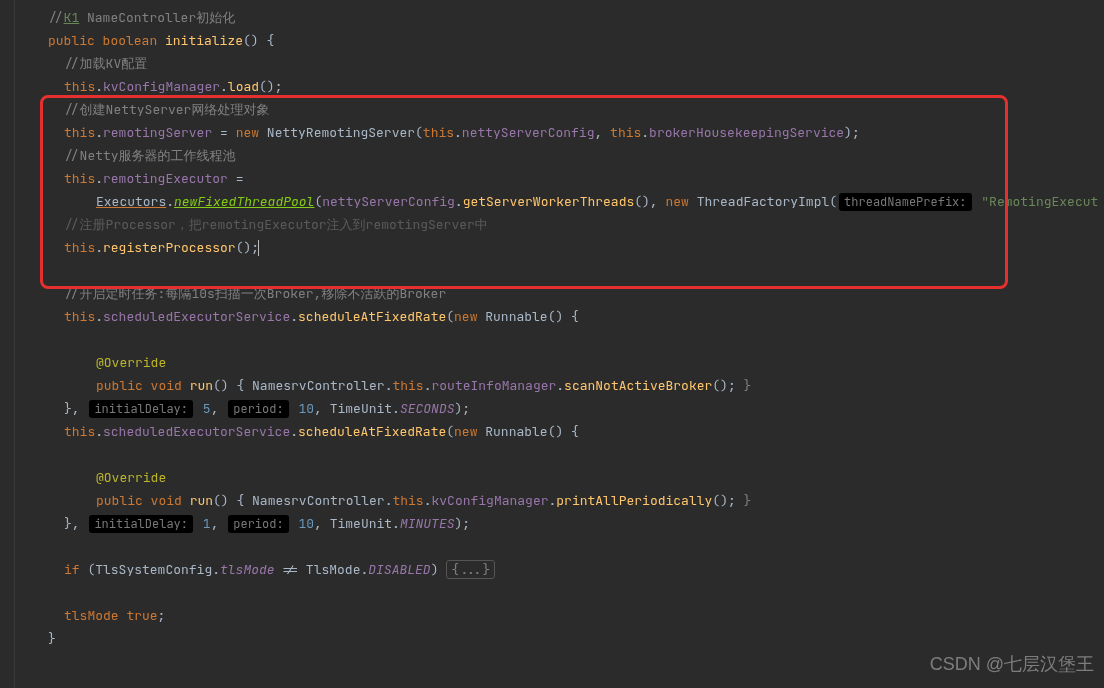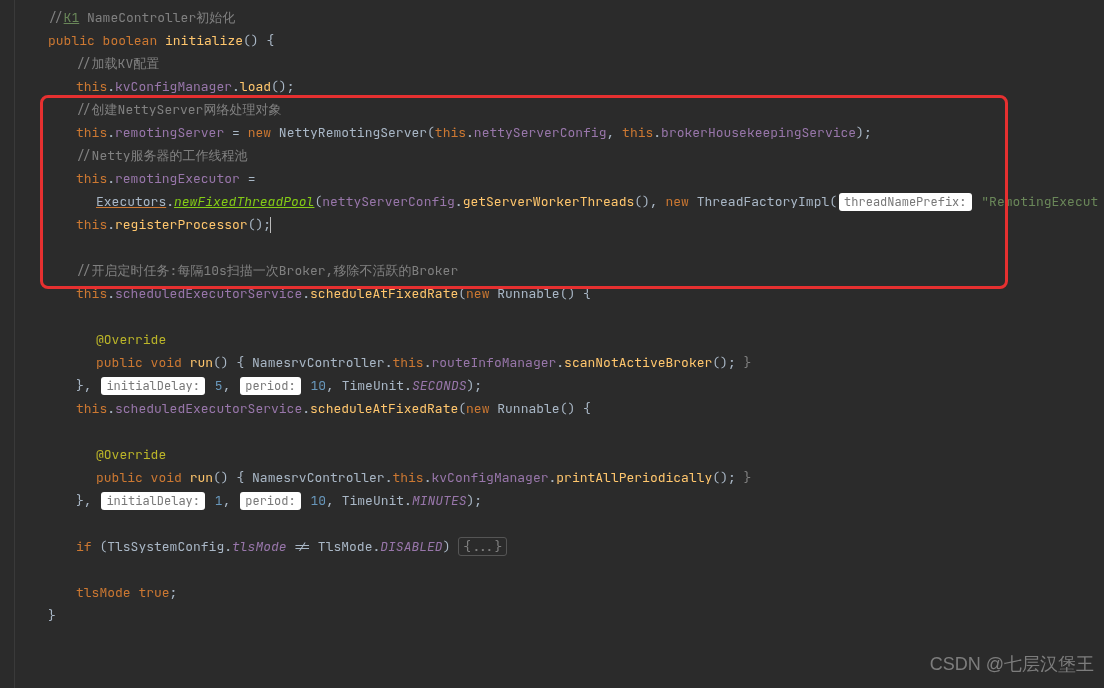--- a/index.html
+++ b/index.html
@@ -17,30 +17,30 @@
   }
   .editor {
     padding: 6px 0 0 16px;
     position: relative;
     white-space: nowrap;
   }
   .editor div.line {
     padding-left: 32px;
     height: 23px;
   }
-  .i1 { padding-left: 48px !important; margin-left: 12px; }
+  .i1 { padding-left: 48px !important; }
   .i2 { padding-left: 80px !important; }
   .kw { color: #cc7832; }
   .comment { color: #808080; }
   .field { color: #9876aa; }
   .method { color: #ffc66d; }
   .italmethod { color: #84cc16; font-style: italic; text-decoration: underline; }
   .ann { color: #bbb529; }
   .static { font-style: italic; color: #9876aa; }
-  .hint { color: #787878; background: #ffffff; padding: 1px 5px; border-radius: 3px; font-size: 12px; margin: 0 2px;}
+  .hint { color: #787878; background: #000000; padding: 1px 5px; border-radius: 3px; font-size: 12px; margin: 0 2px;}
   .num { color: #6897bb; }
   .str { color: #6a8759; }
   .underline { text-decoration: underline; text-decoration-color: #cc7832; }
   .fold { color: #808080; }
   .foldbrace { border: 1px solid #555; border-radius: 3px; padding: 0 4px; color: #808080; }
   .k1 { color: #6a8759; text-decoration: underline; }
   .boxed {
     position: absolute;
     border: 3px solid #e63030;
     border-radius: 8px;
@@ -95,20 +95,21 @@
 <div class="line i1"><span class="comment">//创建NettyServer网络处理对象</span></div>
 
 <div class="line i1"><span class="kw">this</span><span>.</span><span class="field">remotingServer</span><span> = </span><span class="kw">new </span><span>NettyRemotingServer</span><span>(</span><span class="kw">this</span><span>.</span><span class="field">nettyServerConfig</span><span>, </span><span class="kw">this</span><span>.</span><span class="field">brokerHousekeepingService</span><span>);</span></div>
 
 <div class="line i1"><span class="comment">//Netty服务器的工作线程池</span></div>
 
 <div class="line i1"><span class="kw">this</span><span>.</span><span class="field">remotingExecutor</span><span> =</span></div>
 
 <div class="line i2"><span class="underline">Executors</span><span>.</span><span class="italmethod">newFixedThreadPool</span><span>(</span><span class="field">nettyServerConfig</span><span>.</span><span class="method">getServerWorkerThreads</span><span>(), </span><span class="kw">new </span><span>ThreadFactoryImpl</span><span>(</span><span class="hint">threadNamePrefix:</span><span> </span><span class="str">"RemotingExecut</span></div>
 
+<div class="line i1" style="opacity:0.55;"><span class="comment">//注册Processor，把remotingExecutor注入到remotingServer中</span></div>
 
 <div class="line i1"><span class="kw">this</span><span>.</span><span class="method">registerProcessor</span><span>();</span><span class="caret"></span></div>
 
 <div class="line i1">&nbsp;</div>
 
 <div class="line i1"><span class="comment">//开启定时任务:每隔10s扫描一次Broker,移除不活跃的Broker</span></div>
 
 <div class="line i1"><span class="kw">this</span><span>.</span><span class="field">scheduledExecutorService</span><span>.</span><span class="method">scheduleAtFixedRate</span><span>(</span><span class="kw">new </span><span>Runnable</span><span>() {</span></div>
 
 <div class="line i1">&nbsp;</div>

